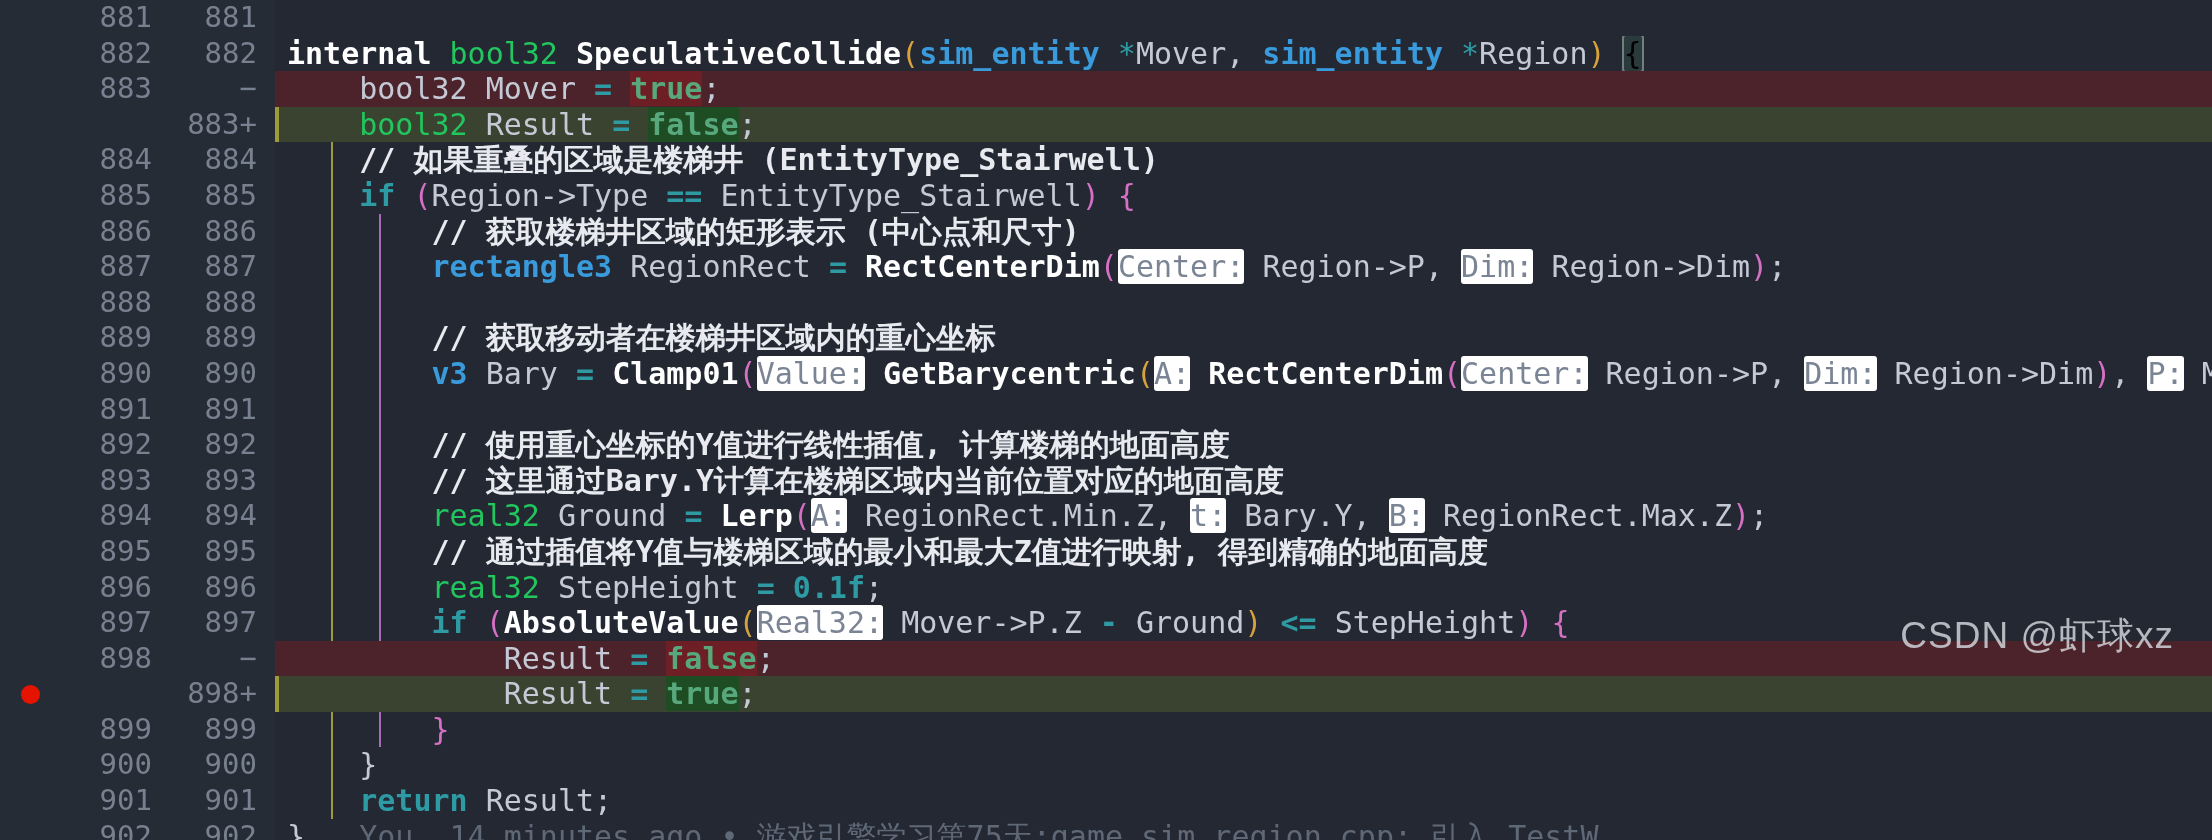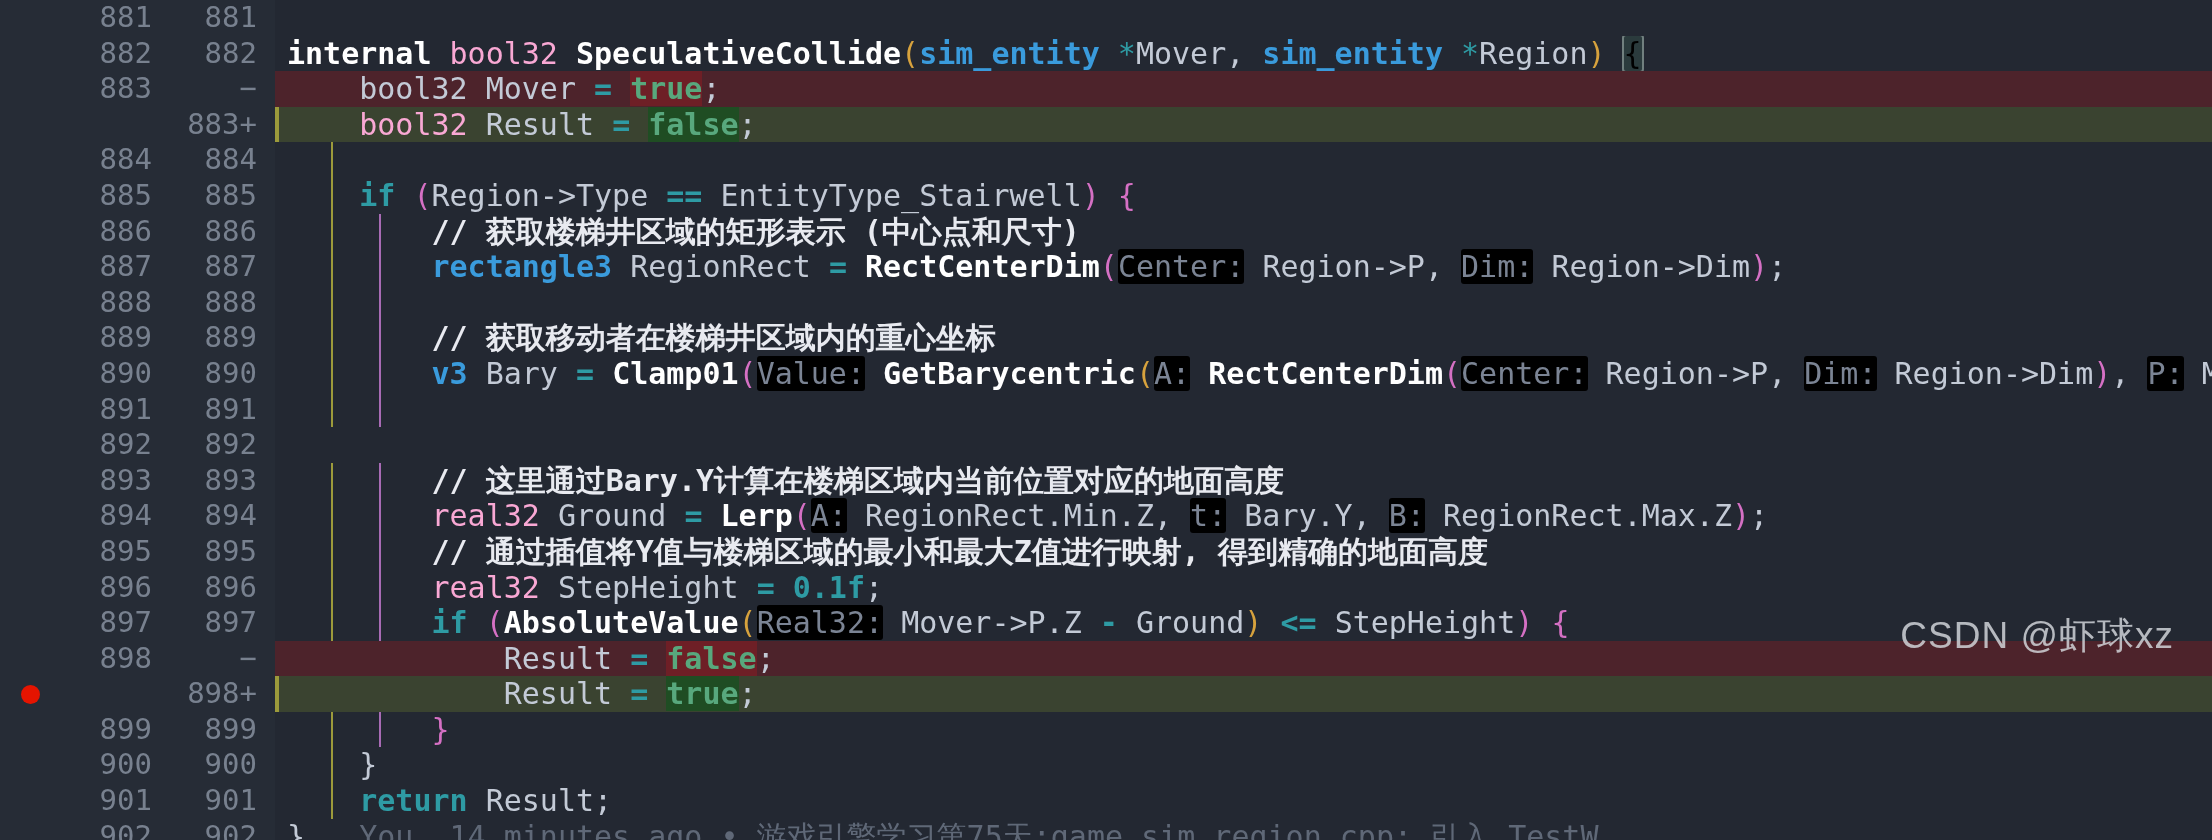--- a/index.html
+++ b/index.html
@@ -101,32 +101,32 @@
     top: 0; bottom: 0;
     width: 2px;
     z-index: 1;
   }
   .guide.g1 { left: 56px;  background: #9c9a3b; }
   .guide.g2 { left: 104px; background: #a86bb5; }
 
   
   .kw       { color: #2e9ba4; font-weight: bold; }    
   .kwb      { color: #ffffff; font-weight: bold; }    
-  .type     { color: #f9a8d4; }                        
+  .type     { color: #22c55e; }                        
   .typeblue { color: #3a9bdc; font-weight: bold; }     
   .fn       { color: #ffffff; font-weight: bold; text-align: center; }     
   .plain    { color: #c3cad6; }
   .punct    { color: #c3cad6; }
   .paren    { color: #d570c4; }
   .paren2   { color: #d7a23d; }
   .op       { color: #2e9ba4; font-weight: bold; }     
   .lit      { color: #58a87d; font-weight: bold; }     
   .num      { color: #2e9ba4; font-weight: bold; }     
   .cmt      { color: #e8eaf0; font-weight: bold; }     
-  .hint     { color: #7b8494; background: #000000; border-radius: 3px; }
+  .hint     { color: #7b8494; background: #ffffff; border-radius: 3px; }
   .star     { color: #2e9ba4; }
 
   
   .wdel { background: #6e1f26; }
   .wins { background: #1f4d23; }
 
   
   .bmatch {
     outline: 2px solid #71807f;
     background: #2b3b3d;
@@ -207,20 +207,21 @@
   </div>
 
   <div class="row">
     <div class="gutwrap">
       <span class="bpcol"></span>
       <span class="lnOld">884</span>
       <span class="lnNew">884</span>
     </div>
     <div class="codecell">
       <span class="guide g1"></span>
+      <span class="codetext cmt">    // 如果重叠的区域是楼梯井 (EntityType_Stairwell)</span>
     </div>
   </div>
 
   <div class="row">
     <div class="gutwrap">
       <span class="bpcol"></span>
       <span class="lnOld">885</span>
       <span class="lnNew">885</span>
     </div>
     <div class="codecell">
@@ -305,20 +306,25 @@
       <span class="guide g2"></span>
       <span class="codetext"></span>
     </div>
   </div>
 
   <div class="row">
     <div class="gutwrap">
       <span class="bpcol"></span>
       <span class="lnOld">892</span>
       <span class="lnNew">892</span>
+    </div>
+    <div class="codecell">
+      <span class="guide g1"></span>
+      <span class="guide g2"></span>
+      <span class="codetext cmt">        // 使用重心坐标的Y值进行线性插值, 计算楼梯的地面高度</span>
     </div>
   </div>
 
   <div class="row">
     <div class="gutwrap">
       <span class="bpcol"></span>
       <span class="lnOld">893</span>
       <span class="lnNew">893</span>
     </div>
     <div class="codecell">

